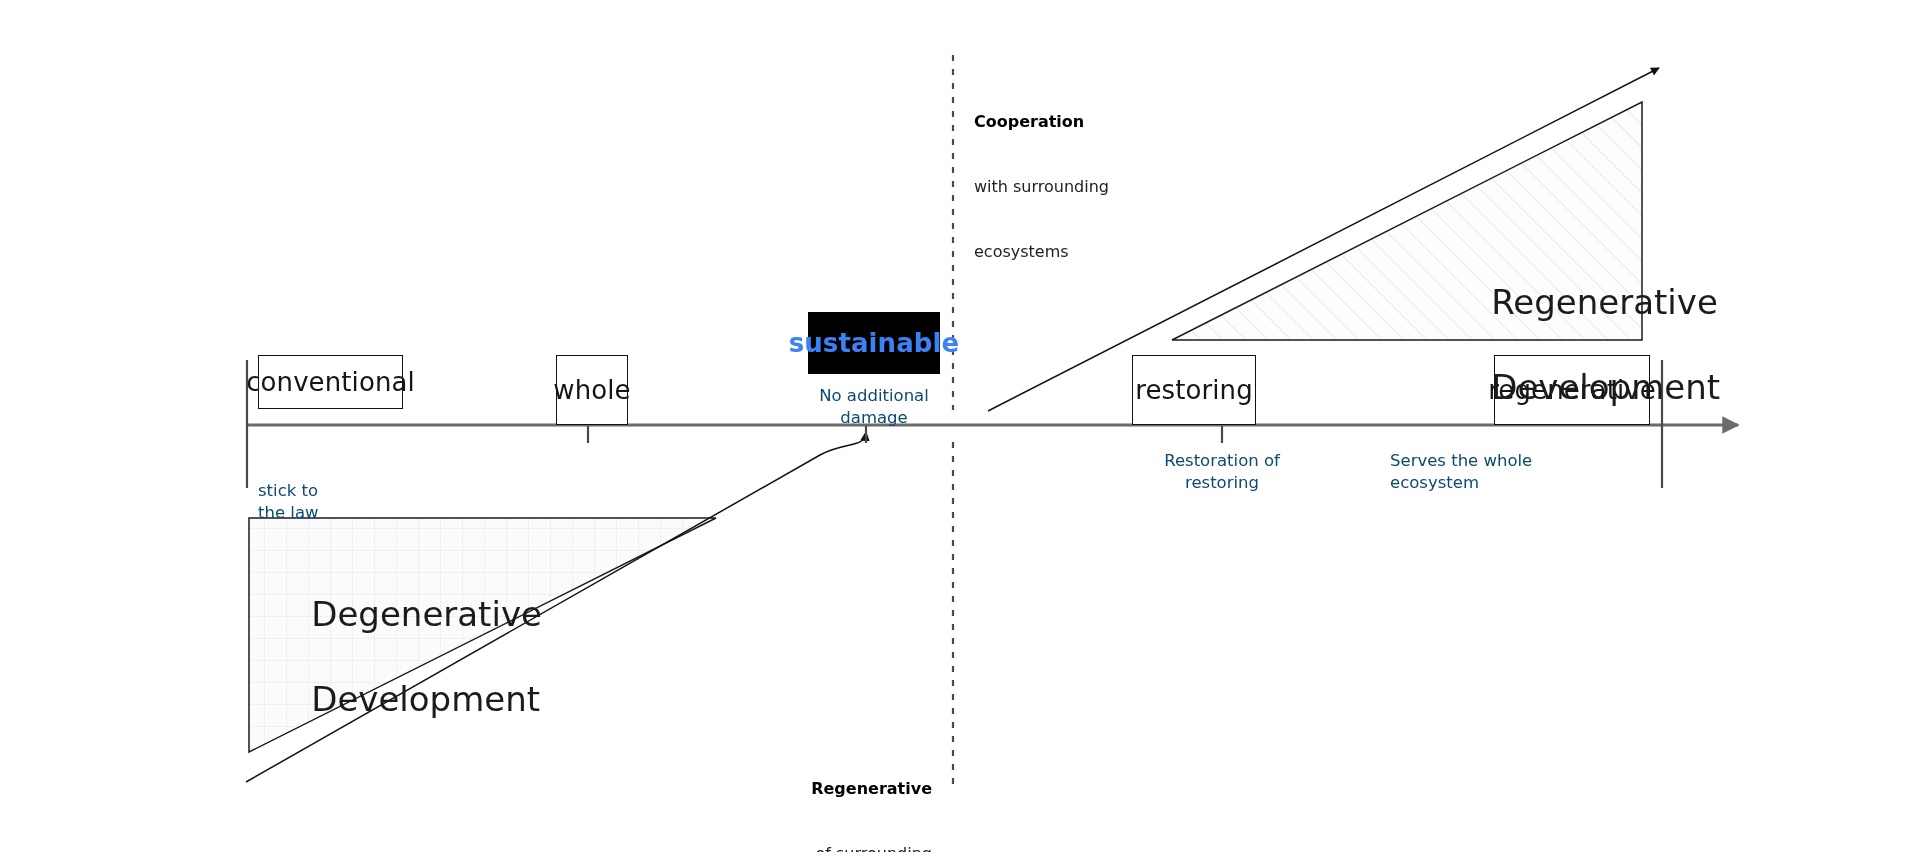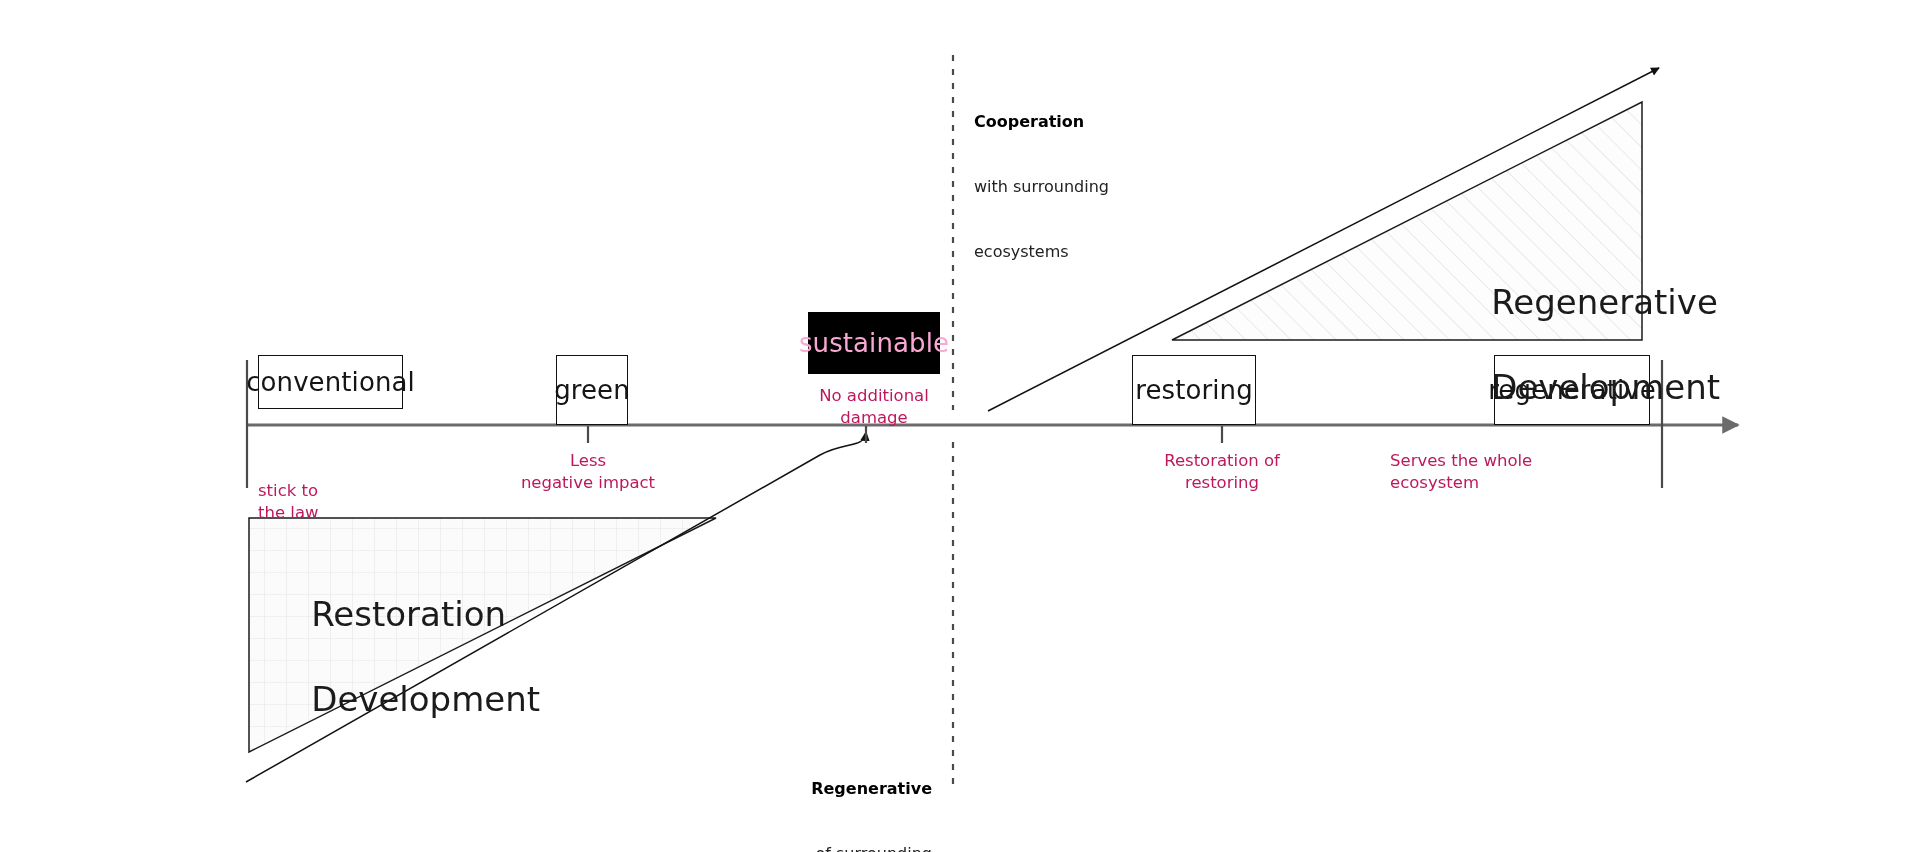--- a/index.html
+++ b/index.html
@@ -7,24 +7,24 @@
        font-family:"DejaVu Sans","Liberation Sans",sans-serif;color:#1a1a1a;}
   #stage{position:relative;width:1920px;height:852px;background:#fff;}
   svg.layer{position:absolute;left:0;top:0;width:1920px;height:852px;}
 
   
   .node-box{position:absolute;box-sizing:border-box;border:1.6px solid #111;
             background:#fff;display:flex;align-items:center;justify-content:center;}
   .node-box .node-text{font-size:26px;font-weight:400;letter-spacing:.1px;color:#151515;}
 
   .node-box.dark{background:#000;border-color:#000;}
-  .node-box.dark .node-text{color:#f9a8d4;}
+  .node-box.dark .node-text{color:#3b82f6;font-weight:bold;}
 
   
-  .caption{position:absolute;font-size:16.5px;line-height:1.35;color:#be185d;white-space:pre;}
+  .caption{position:absolute;font-size:16.5px;line-height:1.35;color:#0c4a6e;white-space:pre;}
   .caption.c-center{text-align:center;}
   .caption.c-left{text-align:left;}
   .caption.c-right{text-align:left;}
 
   
   .pole{position:absolute;font-size:16px;line-height:1.35;color:#222;white-space:pre;}
   .pole .pole-head{font-weight:700;display:block;color:#000;}
   .pole .pole-sub{display:block;}
   .pole.right-align{text-align:right;}
 
@@ -91,40 +91,38 @@
       <line x1="953" y1="55" x2="953" y2="410" stroke="#4a4a4a" stroke-width="2.2" stroke-dasharray="6 8"></line>
       <line x1="953" y1="442" x2="953" y2="790" stroke="#4a4a4a" stroke-width="2.2" stroke-dasharray="6 8"></line>
     </g>
   </svg>
 
   <div class="node-box" style="left:258px;top:355px;width:145px;height:54px;">
     <span class="node-text">conventional</span>
   </div>
 
   <div class="node-box" style="left:556px;top:355px;width:72px;height:70px;">
-    <span class="node-text">green</span>
+    <span class="node-text">whole</span>
   </div>
 
   <div class="node-box dark" style="left:808px;top:312px;width:132px;height:62px;">
     <span class="node-text">sustainable</span>
   </div>
 
   <div class="node-box" style="left:1132px;top:355px;width:124px;height:70px;">
     <span class="node-text">restoring</span>
   </div>
 
   <div class="node-box" style="left:1494px;top:355px;width:156px;height:70px;">
     <span class="node-text">regenerative</span>
   </div>
 
   <div class="caption c-left" style="left:258px;top:450px;width:220px;margin-top:30px;">stick to
 the law</div>
 
-  <div class="caption c-center" style="left:438px;top:450px;width:300px;">Less
-negative impact</div>
 
   <div class="caption c-center" style="left:764px;top:385px;width:220px;">No additional
 damage</div>
 
   <div class="caption c-center" style="left:1082px;top:450px;width:280px;">Restoration of
 restoring</div>
 
   <div class="caption c-right" style="left:1390px;top:450px;width:260px;">Serves the whole
 ecosystem</div>
 
@@ -134,21 +132,21 @@
     <span class="pole-sub">ecosystems</span>
   </div>
 
   <div class="pole right-align" style="left:676px;top:735px;width:256px;">
     <span class="pole-head">Regenerative</span>
     <span class="pole-sub">of surrounding</span>
     
   </div>
 
   <div class="zone-title" style="left:268px;top:550px;width:420px;">
-    <span>Restoration</span><br>
+    <span>Degenerative</span><br>
     <span>Development</span>
   </div>
 
   <div class="zone-title" style="left:1448px;top:238px;width:420px;">
     <span>Regenerative</span><br>
     <span>Development</span>
   </div>
 
 </div>
 

